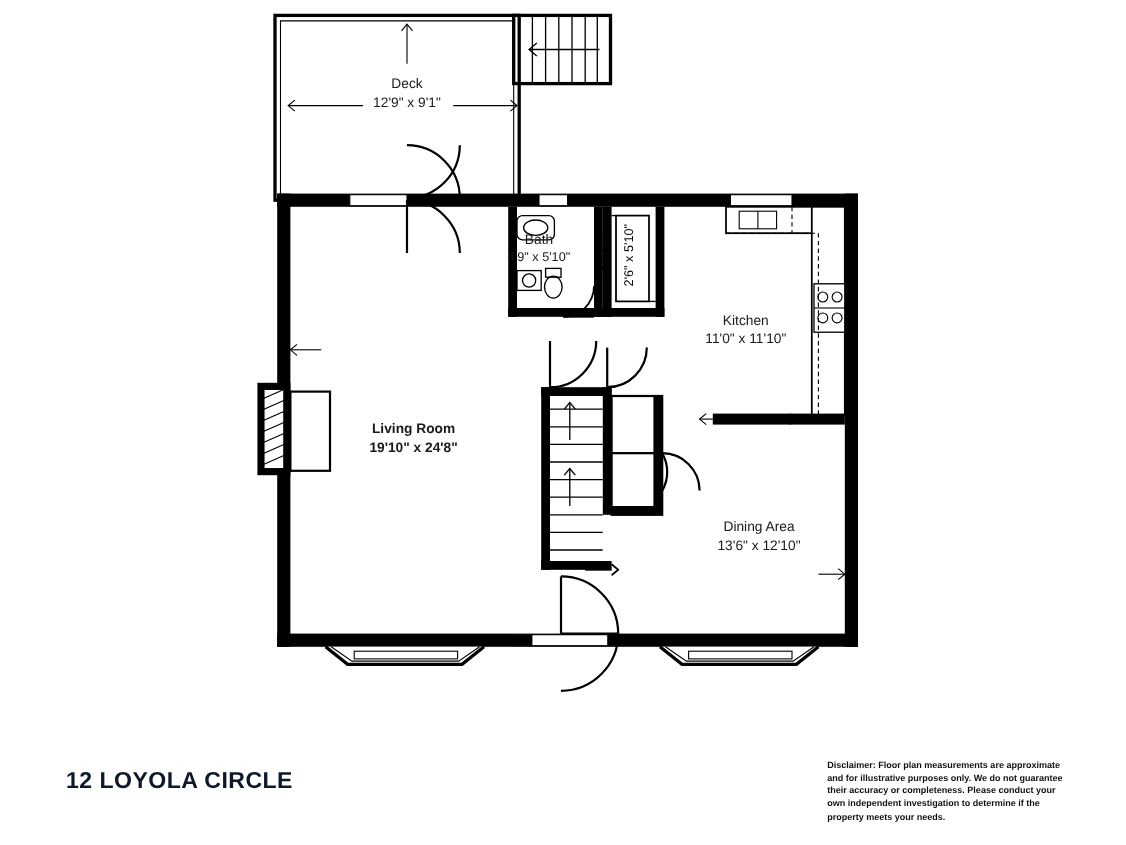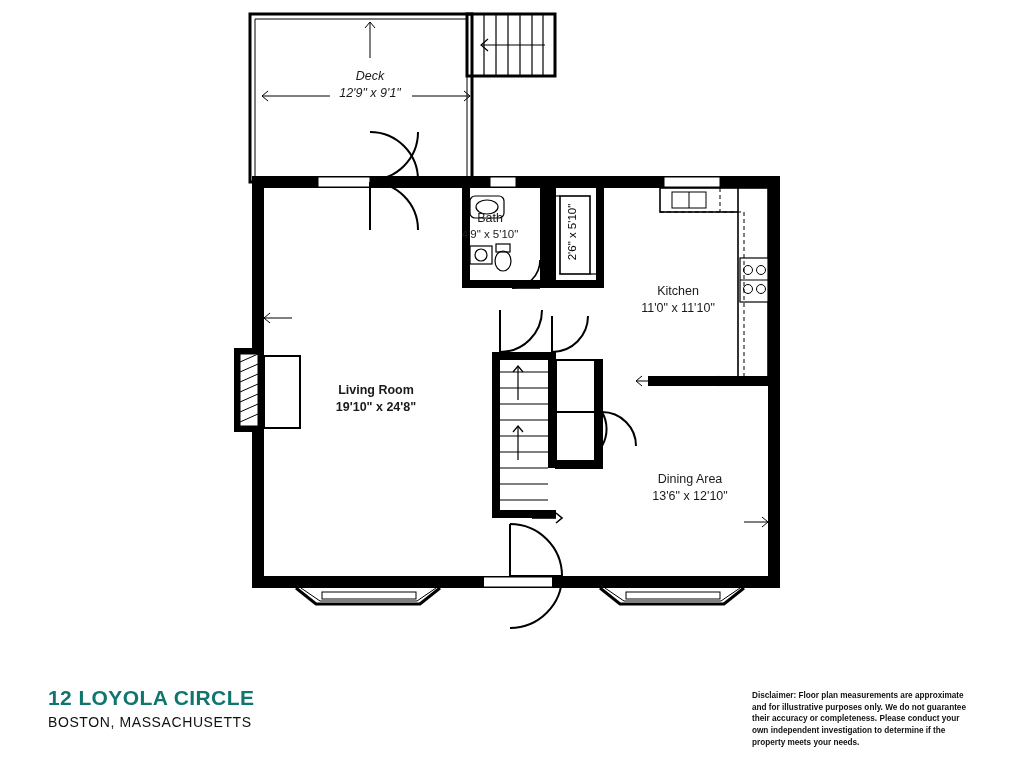--- a/index.html
+++ b/index.html
@@ -46,22 +46,22 @@
   .vertical-label span { display: inline-block; }
   #title-block {
     position: absolute;
     left: 48px;
     top: 686px;
   }
   #title-block .addr {
     font-size: 21px;
     font-weight: bold;
     letter-spacing: 0.4px;
-    color: #0f766e;
-    margin: 0;
+    color: #0f172a;
+    margin: 12px;
   }
   #title-block .city {
     font-size: 14px;
     letter-spacing: 0.6px;
     color: #111;
     margin: 4px 0 0 0;
   }
   #disclaimer {
     position: absolute;
     left: 752px;
@@ -305,21 +305,21 @@
 
     <line x1="264" y1="318" x2="292" y2="318"></line>
     <polyline points="270,313 264,318 270,323"></polyline>
 
     <line x1="768" y1="522" x2="744" y2="522"></line>
     <polyline points="762,517 768,522 762,527"></polyline>
   </g>
 
 </svg>
 
-<div class="room-label" style="left:310px; top:68px; width:120px;font-style:italic;">
+<div class="room-label" style="left:310px; top:68px; width:120px;">
   <span class="rname">Deck</span>
   <span class="rdim">12'9" x 9'1"</span>
 </div>
 
 <div class="room-label" style="left:444px; top:210px; width:92px;">
   <span class="rname">Bath</span>
   <span class="rdim" style="font-size:11.5px;">4'9" x 5'10"</span>
 </div>
 
 <div class="vertical-label" style="left:548px; top:232px; width:0; height:0;">
@@ -337,16 +337,15 @@
   <span class="rdim">19'10" x 24'8"</span>
 </div>
 
 <div class="room-label" style="left:626px; top:471px; width:128px;">
   <span class="rname">Dining Area</span>
   <span class="rdim">13'6" x 12'10"</span>
 </div>
 
 <div id="title-block">
   <p class="addr">12 LOYOLA CIRCLE</p>
-  <p class="city">BOSTON, MASSACHUSETTS</p>
 </div>
 
 <div id="disclaimer">Disclaimer: Floor plan measurements are approximate and for illustrative purposes only. We do not guarantee their accuracy or completeness. Please conduct your own independent investigation to determine if the property meets your needs.</div>
 
 </body></html>

